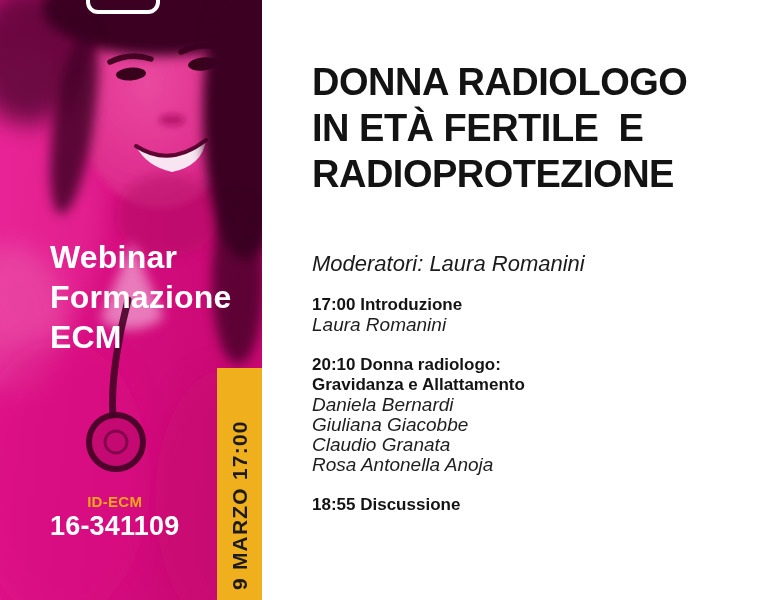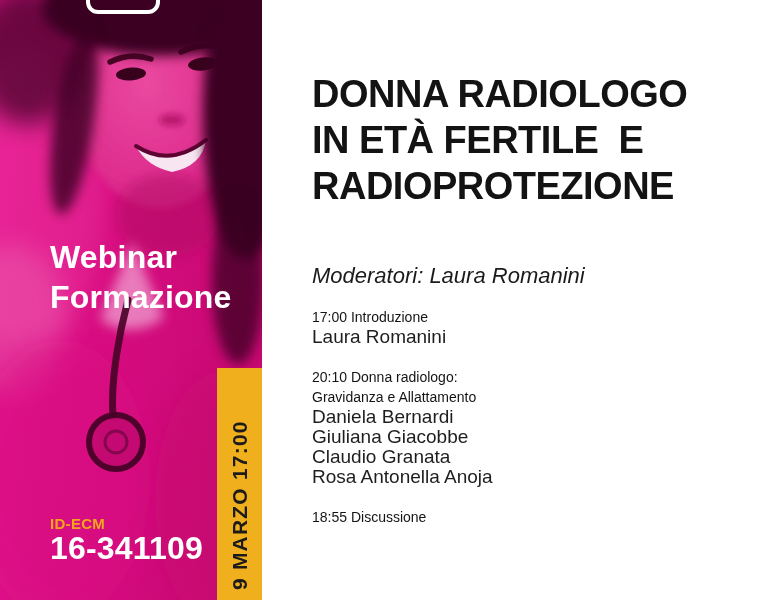--- a/index.html
+++ b/index.html
@@ -32,29 +32,29 @@
 
   .panel-heading {
     position: absolute; left: 50px; top: 237px;
     z-index: 3;
     color: #ffffff;
     font-size: 32px; line-height: 40px;
     font-weight: 800;
     letter-spacing: 0.2px;
   }
 
-  .id-block { position: absolute; left: 50px; top: 514px; z-index: 3; }
+  .id-block { position: absolute; left: 50px; top: 492px; z-index: 3; text-align: center; }
   .id-label {
     color: #F4A71B;
     font-size: 15px; line-height: 19px;
     font-weight: 800; letter-spacing: 0.3px;
   }
   .id-value {
     color: #ffffff;
-    font-size: 32px; line-height: 30px;
+    font-size: 27px; line-height: 30px;
     font-weight: 800; letter-spacing: 0.2px;
   }
 
   
   .ribbon {
     position: absolute; left: 217px; top: 368px;
     width: 45px; height: 232px;
     background: #F0B01E;
     z-index: 4;
   }
@@ -74,43 +74,44 @@
 
   
   .content {
     position: absolute; left: 262px; top: 0;
     width: 498px; height: 600px;
     box-sizing: border-box;
     padding: 59px 20px 0 50px;
     background: #ffffff;
   }
   .title {
-    margin: 12px 0 56px 0;
+    margin: 0 0 56px 0;
     color: #131313;
     font-size: 38px; line-height: 46px;
     font-weight: 800;
     letter-spacing: -0.5px;
   }
   .title .title-line { white-space: pre-wrap; }
 
   .moderators {
     margin: 0 0 21px 0;
     color: #1b1b1b;
     font-size: 22px; line-height: 21px;
     font-style: italic;
   }
   .program-item { margin: 0 0 20px 0; }
   .item-heading {
     color: #141414;
-    font-size: 14px; line-height: 20px;
-    font-weight: 400;
+    font-size: 17px; line-height: 20px;
+    font-weight: 700;
   }
   .speaker {
     color: #1e1e1e;
     font-size: 19px; line-height: 20px;
+    font-style: italic;
   }
 </style>
 </head>
 <body>
 
 <div class="poster">
 
   <div class="left-panel">
     <svg class="portrait-svg" width="262" height="600" viewBox="0 0 262 600" aria-hidden="true">
       <defs>
@@ -175,20 +176,21 @@
       <path d="M128,300 C120,330 110,380 113,418" stroke="#470227" stroke-width="7" fill="none" stroke-linecap="round" opacity="0.9"></path>
       <circle cx="116" cy="442" r="27" fill="#C40A72" stroke="#470227" stroke-width="6" opacity="0.95"></circle>
       <circle cx="116" cy="442" r="11" fill="none" stroke="#470227" stroke-width="3" opacity="0.5"></circle>
     </svg>
 
     <div class="logo-badge"></div>
 
     <div class="panel-heading">
       <div>Webinar</div>
       <div>Formazione</div>
+      <div>ECM</div>
     </div>
 
     <div class="id-block">
       <div class="id-label">ID-ECM</div>
       <div class="id-value">16-341109</div>
     </div>
   </div>
 
   <div class="ribbon">
     <span class="ribbon-text">9 MARZO 17:00</span>

